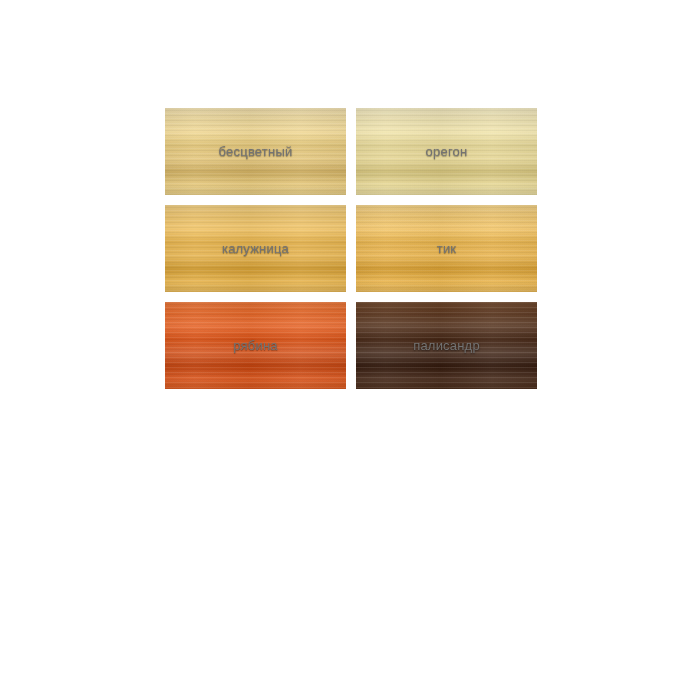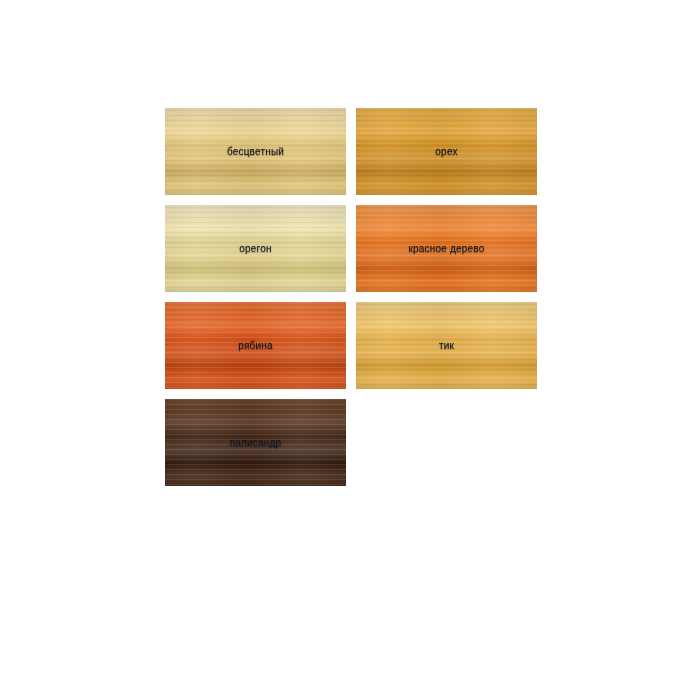--- a/index.html
+++ b/index.html
@@ -96,22 +96,22 @@
         rgba(0,0,0,0.10) 0%,
         rgba(0,0,0,0.00) 12%,
         rgba(0,0,0,0.00) 88%,
         rgba(0,0,0,0.09) 100%);
     pointer-events: none;
   }
 
   .label {
     position: relative;
     z-index: 5;
-    color: #0f172a;
-    font-size: 10px;
+    color: #737373;
+    font-size: 13px;
     font-weight: 400;
     letter-spacing: 0.2px;
     white-space: nowrap;
     text-shadow: 0 1px 1px rgba(0,0,0,0.30), 0 0 2px rgba(0,0,0,0.18);
   }
   .label.dark-bg {
     text-shadow: 0 1px 2px rgba(0,0,0,0.55);
   }
 </style>
 </head>
@@ -119,53 +119,46 @@
 
 <div class="chart">
     <div class="swatch">
       <div class="fill" style="background: linear-gradient(rgb(245, 227, 174) 0%, rgb(237, 209, 132) 38%, rgb(217, 183, 101) 72%, rgb(237, 209, 132) 100%);"></div>
       <div class="bands"></div>
       <div class="grain"></div>
       <div class="vignette"></div>
       <span class="label">бесцветный</span>
     </div>
     <div class="swatch">
-      <div class="fill" style="background: linear-gradient(rgb(238, 180, 76) 0%, rgb(224, 156, 41) 38%, rgb(201, 133, 27) 72%, rgb(224, 156, 41) 100%);"></div>
-      <div class="bands"></div>
-      <div class="grain"></div>
-      <div class="vignette"></div>
-      <span class="label">орех</span>
-    </div>
-    <div class="swatch">
       <div class="fill" style="background: linear-gradient(rgb(247, 237, 194) 0%, rgb(238, 224, 160) 38%, rgb(221, 203, 128) 72%, rgb(238, 224, 160) 100%);"></div>
       <div class="bands"></div>
       <div class="grain"></div>
       <div class="vignette"></div>
       <span class="label">орегон</span>
     </div>
     <div class="swatch">
-      <div class="fill" style="background: linear-gradient(rgb(248, 154, 76) 0%, rgb(240, 122, 34) 38%, rgb(221, 100, 18) 72%, rgb(240, 122, 34) 100%);"></div>
+      <div class="fill" style="background: linear-gradient(rgb(245, 208, 126) 0%, rgb(238, 187, 84) 38%, rgb(220, 164, 52) 72%, rgb(238, 187, 84) 100%);"></div>
       <div class="bands"></div>
       <div class="grain"></div>
       <div class="vignette"></div>
-      <span class="label">красное дерево</span>
+      <span class="label">калужница</span>
+    </div>
+    <div class="swatch">
+      <div class="fill" style="background: linear-gradient(rgb(247, 211, 131) 0%, rgb(240, 188, 85) 38%, rgb(224, 165, 52) 72%, rgb(240, 188, 85) 100%);"></div>
+      <div class="bands"></div>
+      <div class="grain"></div>
+      <div class="vignette"></div>
+      <span class="label">тик</span>
     </div>
     <div class="swatch">
       <div class="fill" style="background: linear-gradient(rgb(239, 116, 51) 0%, rgb(226, 88, 26) 38%, rgb(200, 68, 13) 72%, rgb(226, 88, 26) 100%);"></div>
       <div class="bands"></div>
       <div class="grain"></div>
       <div class="vignette"></div>
       <span class="label">рябина</span>
-    </div>
-    <div class="swatch">
-      <div class="fill" style="background: linear-gradient(rgb(247, 211, 131) 0%, rgb(240, 188, 85) 38%, rgb(224, 165, 52) 72%, rgb(240, 188, 85) 100%);"></div>
-      <div class="bands"></div>
-      <div class="grain"></div>
-      <div class="vignette"></div>
-      <span class="label">тик</span>
     </div>
     <div class="swatch">
       <div class="fill" style="background: linear-gradient(rgb(107, 66, 38) 0%, rgb(74, 42, 23) 38%, rgb(51, 25, 12) 72%, rgb(74, 42, 23) 100%);"></div>
       <div class="bands"></div>
       <div class="grain"></div>
       <div class="vignette"></div>
       <span class="label dark-bg">палисандр</span>
     </div>
   </div>
 

